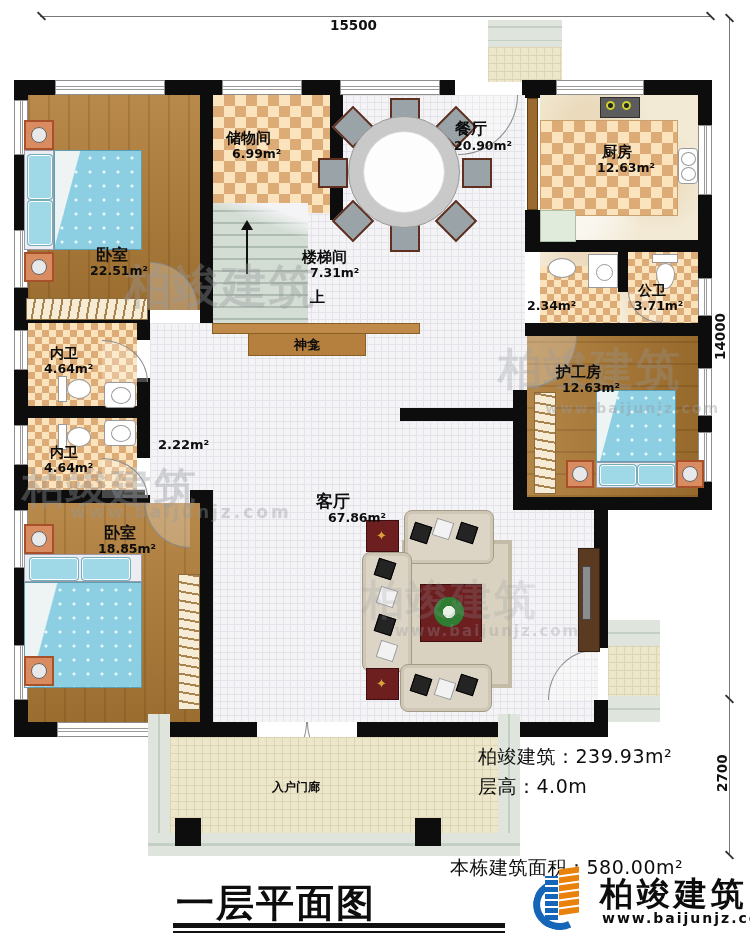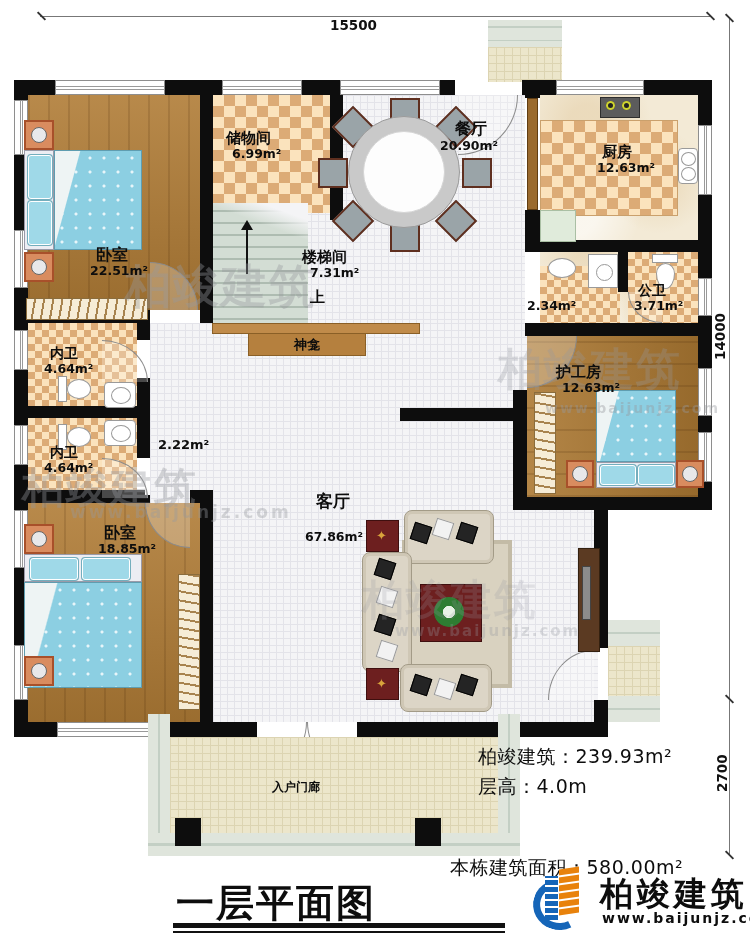--- a/index.html
+++ b/index.html
@@ -270,37 +270,37 @@
   <div class="wm" style="left:395px;top:622px;font-size:15px;color:rgba(150,152,158,.30);">www.baijunjz.com</div>
 
   <div class="lbl" style="left:96px;top:245px;font-size:16px;">卧室</div>
   <div class="area" style="left:90px;top:263px;">22.51m²</div>
   <div class="lbl" style="left:226px;top:129px;font-size:15px;">储物间</div>
   <div class="area" style="left:232px;top:146px;">6.99m²</div>
   <div class="lbl" style="left:302px;top:248px;font-size:15px;">楼梯间</div>
   <div class="area" style="left:310px;top:265px;">7.31m²</div>
   <div class="lbl" style="left:310px;top:288px;font-size:15px;">上</div>
   <div class="lbl" style="left:455px;top:119px;font-size:16px;">餐厅</div>
-  <div class="area" style="left:440px;top:138px;text-align:right;">20.90m²</div>
+  <div class="area" style="left:454px;top:138px;text-align:right;">20.90m²</div>
   <div class="lbl" style="left:602px;top:143px;font-size:15px;">厨房</div>
   <div class="area" style="left:597px;top:160px;">12.63m²</div>
   <div class="area" style="left:527px;top:298px;">2.34m²</div>
   <div class="lbl" style="left:638px;top:282px;font-size:14px;">公卫</div>
   <div class="area" style="left:634px;top:298px;">3.71m²</div>
   <div class="lbl" style="left:50px;top:345px;font-size:14px;">内卫</div>
   <div class="area" style="left:44px;top:361px;">4.64m²</div>
   <div class="lbl" style="left:50px;top:444px;font-size:14px;">内卫</div>
   <div class="area" style="left:44px;top:460px;">4.64m²</div>
   <div class="area" style="left:158px;top:437px;font-size:13px;">2.22m²</div>
   <div class="lbl" style="left:104px;top:523px;font-size:16px;">卧室</div>
   <div class="area" style="left:98px;top:541px;">18.85m²</div>
   <div class="lbl" style="left:556px;top:363px;font-size:15px;">护工房</div>
   <div class="area" style="left:562px;top:380px;">12.63m²</div>
   <div class="lbl" style="left:316px;top:490px;font-size:17px;">客厅</div>
-  <div class="area" style="left:305px;top:510px;margin-top:19px;">67.86m²</div>
+  <div class="area" style="left:328px;top:510px;">67.86m²</div>
   <div class="lbl" style="left:272px;top:779px;font-size:12px;">入户门廊</div>
 
   <div class="info" style="left:478px;top:744px;">柏竣建筑：239.93m²</div>
   <div class="info" style="left:478px;top:774px;">层高：4.0m</div>
   <div class="info" style="left:450px;top:855px;">本栋建筑面积：580.00m²</div>
 
   <div class="lbl" style="left:176px;top:878px;font-size:38px;font-weight:600;letter-spacing:2px;">一层平面图</div>
   <div class="abs" style="left:173px;top:923px;width:332px;height:5px;background:#111;"></div>
   <div class="abs" style="left:173px;top:931px;width:332px;height:2px;background:#111;"></div>
 

